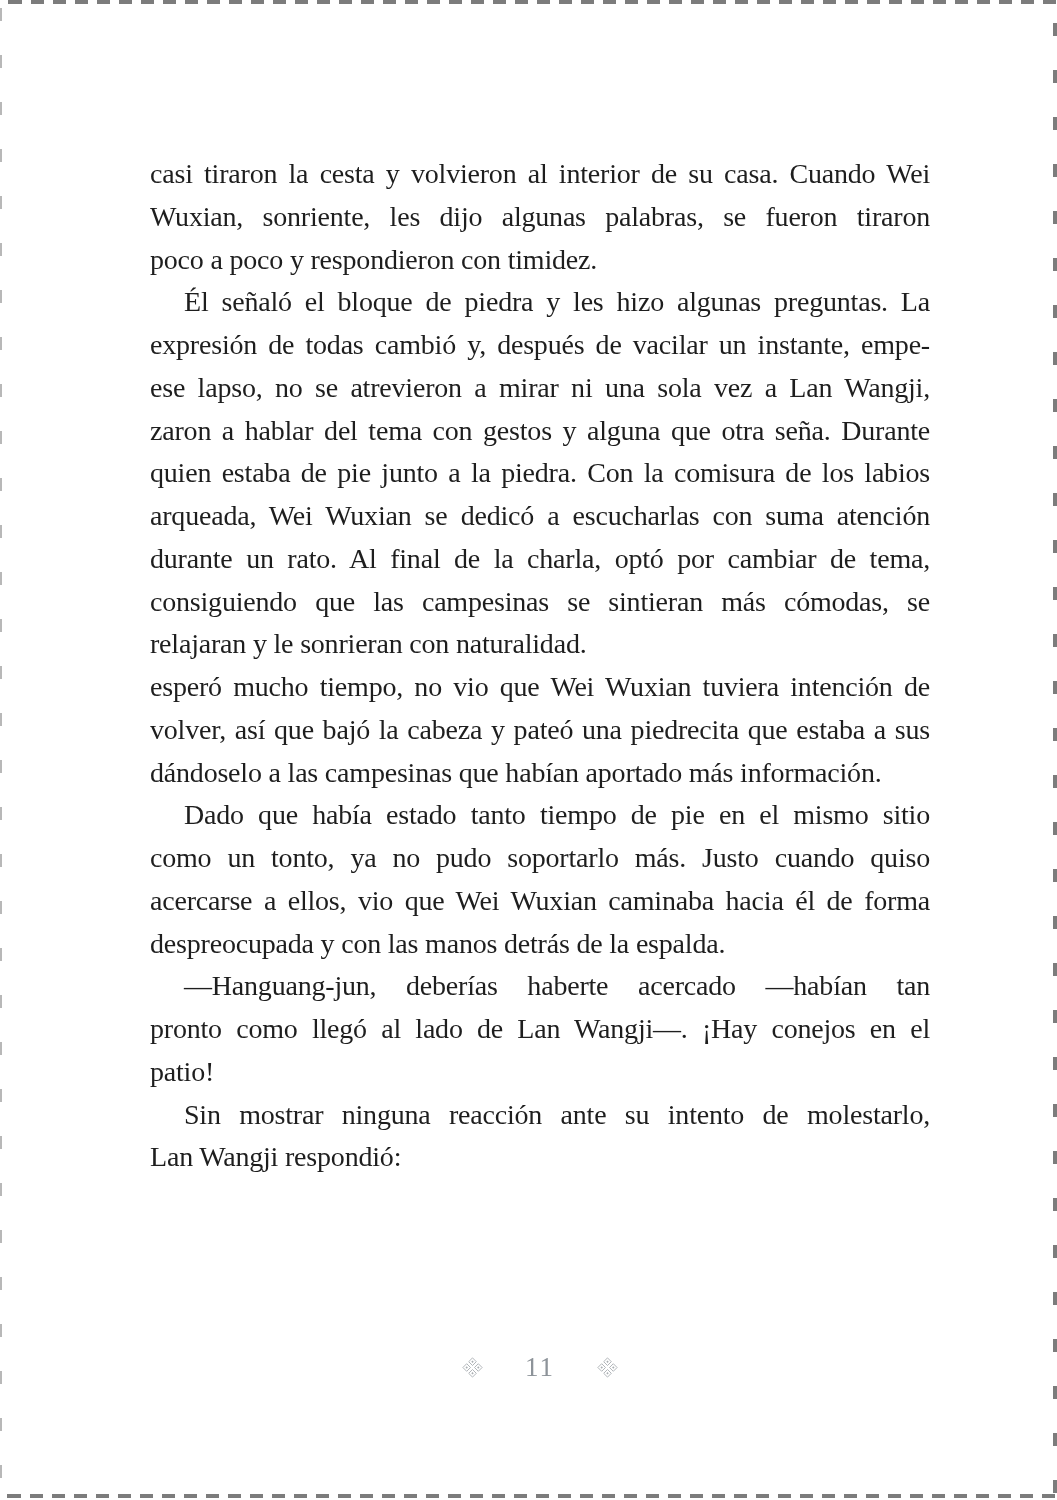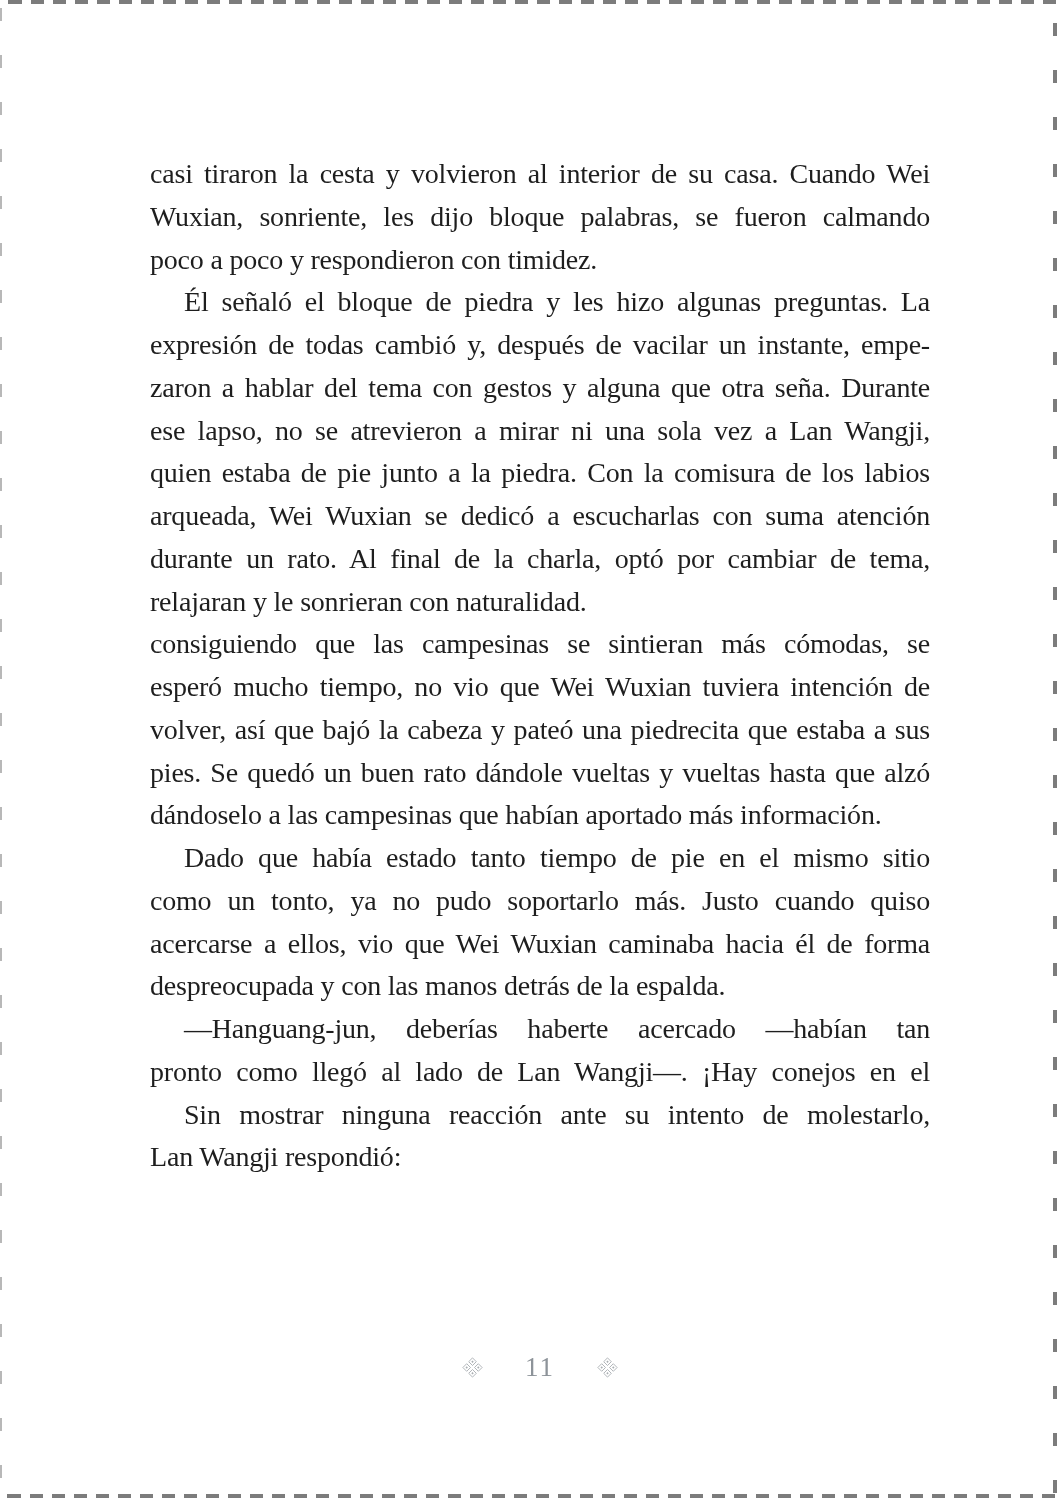--- a/index.html
+++ b/index.html
@@ -91,49 +91,49 @@
 <div class="page">
 
   <div class="edge-top"></div>
   <div class="edge-bottom"></div>
   <div class="edge-right"></div>
   <div class="edge-left"></div>
 
   <div class="text-block">
       <div>
         <div class="line">casi tiraron la cesta y volvieron al interior de su casa. Cuando Wei</div>
-        <div class="line">Wuxian, sonriente, les dijo bloque palabras, se fueron calmando</div>
+        <div class="line">Wuxian, sonriente, les dijo algunas palabras, se fueron tiraron</div>
         <div class="line last">poco a poco y respondieron con timidez.</div>
       </div>
       <div>
         <div class="line indent">Él señaló el bloque de piedra y les hizo algunas preguntas. La</div>
         <div class="line">expresión de todas cambió y, después de vacilar un instante, empe-</div>
+        <div class="line">ese lapso, no se atrevieron a mirar ni una sola vez a Lan Wangji,</div>
         <div class="line">zaron a hablar del tema con gestos y alguna que otra seña. Durante</div>
-        <div class="line">ese lapso, no se atrevieron a mirar ni una sola vez a Lan Wangji,</div>
         <div class="line">quien estaba de pie junto a la piedra. Con la comisura de los labios</div>
         <div class="line">arqueada, Wei Wuxian se dedicó a escucharlas con suma atención</div>
         <div class="line">durante un rato. Al final de la charla, optó por cambiar de tema,</div>
+        <div class="line">consiguiendo que las campesinas se sintieran más cómodas, se</div>
         <div class="line last">relajaran y le sonrieran con naturalidad.</div>
-        <div class="line">consiguiendo que las campesinas se sintieran más cómodas, se</div>
       </div>
       <div>
         <div class="line">esperó mucho tiempo, no vio que Wei Wuxian tuviera intención de</div>
         <div class="line">volver, así que bajó la cabeza y pateó una piedrecita que estaba a sus</div>
-        <div class="line">pies. Se quedó un buen rato dándole vueltas y vueltas hasta que alzó</div>
         <div class="line last">dándoselo a las campesinas que habían aportado más información.</div>
       </div>
       <div>
         <div class="line indent">Dado que había estado tanto tiempo de pie en el mismo sitio</div>
         <div class="line">como un tonto, ya no pudo soportarlo más. Justo cuando quiso</div>
         <div class="line">acercarse a ellos, vio que Wei Wuxian caminaba hacia él de forma</div>
         <div class="line last">despreocupada y con las manos detrás de la espalda.</div>
       </div>
       <div>
         <div class="line indent">—Hanguang-jun, deberías haberte acercado —habían tan</div>
         <div class="line">pronto como llegó al lado de Lan Wangji—. ¡Hay conejos en el</div>
+        <div class="line last">patio!</div>
       </div>
       <div>
         <div class="line indent">Sin mostrar ninguna reacción ante su intento de molestarlo,</div>
         <div class="line last">Lan Wangji respondió:</div>
       </div>
     </div>
 
   <div class="footer">
     <svg class="ornament" width="21" height="21" viewBox="0 0 21 21" fill="none" stroke="currentColor" stroke-width="0.9">
       <path d="M10.5 0.9 L14.3 4.7 L10.5 8.5 L6.7 4.7 Z"></path>

